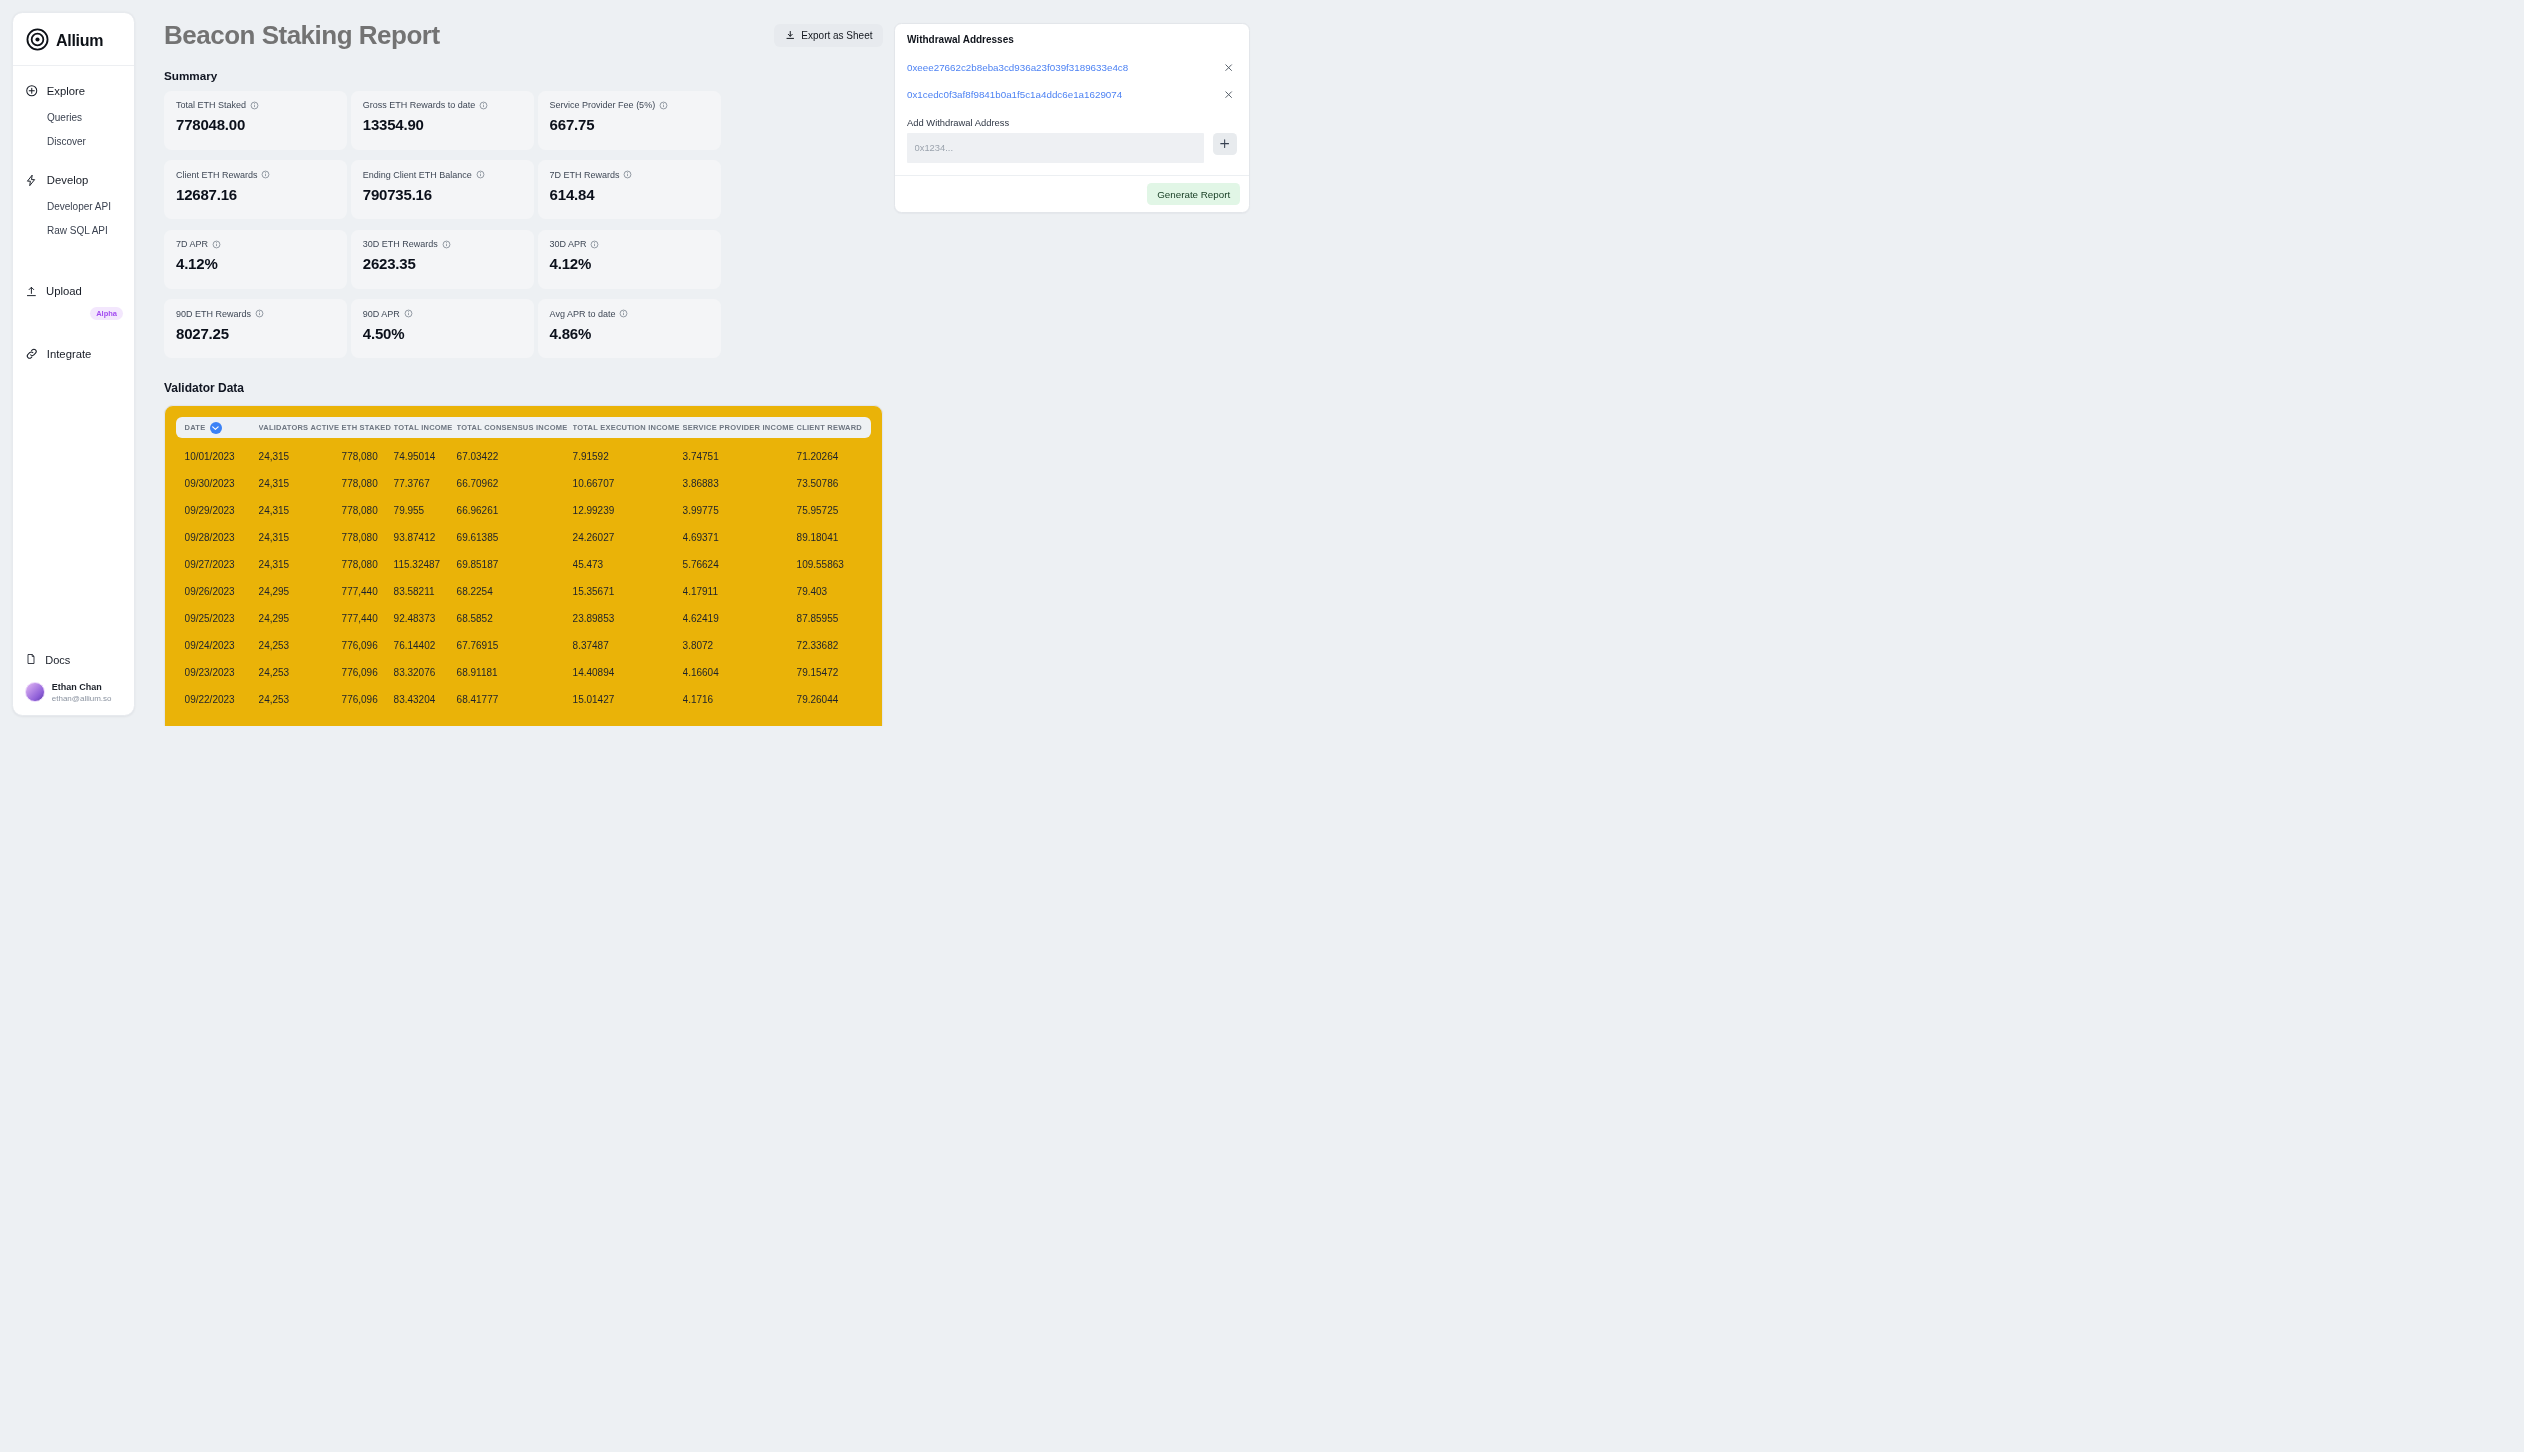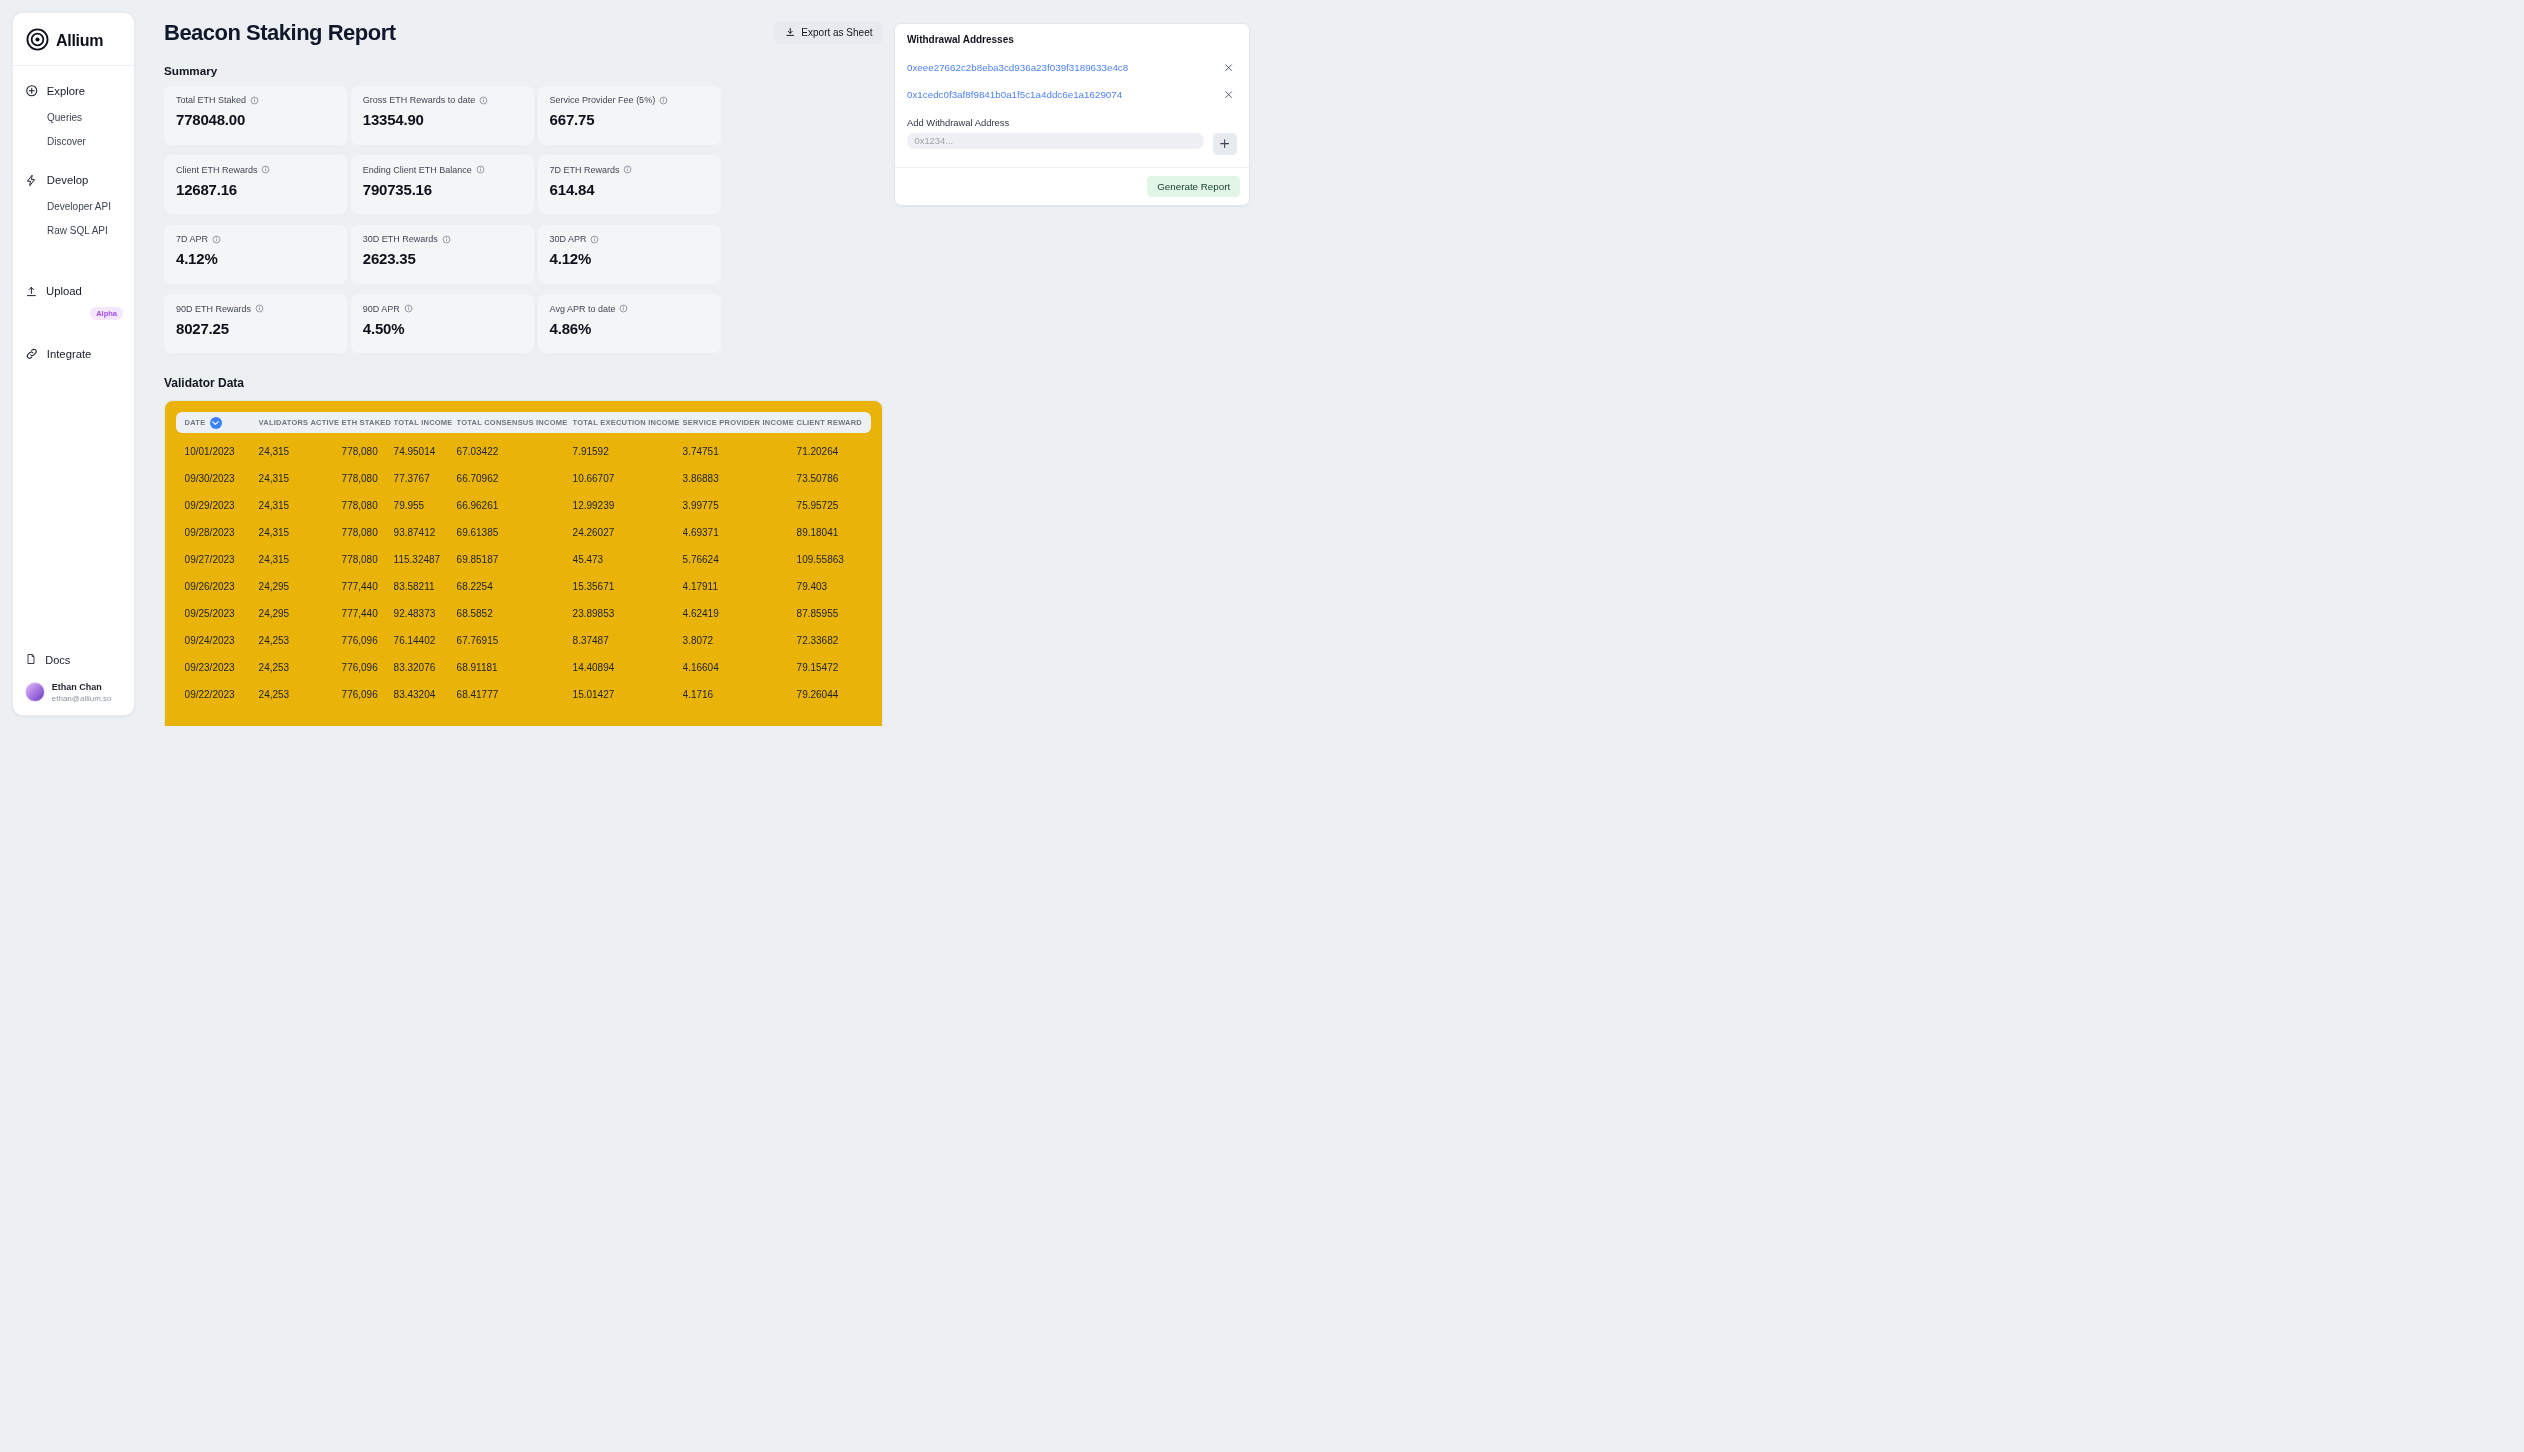--- a/index.html
+++ b/index.html
@@ -29,21 +29,21 @@
   .badge-alpha { background: #f3e7fd; color: #a34df0; font-size: 7.5px; font-weight: 600; padding: 2.3px 6px; border-radius: 751px; margin-top: 44px; }
   .sb-bottom { padding: 0 12px 9px; }
   .docs-row { display: flex; align-items: center; gap: 8.3px; padding: 7.5px 0; font-size: 11px; font-weight: 500; color: #171c26; cursor: pointer; }
   .user-row { display: flex; align-items: center; gap: 6.8px; padding: 7.5px 0 3px; cursor: pointer; }
   .avatar { width: 20px; height: 20px; border-radius: 50%; background: linear-gradient(135deg, #e3b8f5, #8e5fd8 70%, #5b3aa6); border: 1.5px solid #ecd9fb; flex: 0 0 auto; }
   .user-name { font-size: 9px; font-weight: 600; color: #1b2029; }
   .user-email { font-size: 8px; color: #8b93a0; margin-top: 1.5px; }
   
   .main { position: absolute; left: 164px; top: 0; width: 719px; }
   .main-header { margin-top: 19.5px; display: flex; align-items: center; justify-content: space-between; }
-  .page-title { font-size: 22px; font-weight: 600; letter-spacing: -0.5px; color: #0f172a; }
+  .page-title { font-size: 26px; font-weight: 600; letter-spacing: -0.5px; color: #737373; }
   .export-btn { display: inline-flex; align-items: center; gap: 6px; background: #e7eaee; border: none; border-radius: 6px; padding: 6px 10.5px; font-size: 10px; font-weight: 500; color: #14181f; font-family: inherit; cursor: pointer; }
   .section-title { margin-top: 18px; font-size: 11.7px; font-weight: 600; color: #101521; }
   
   .summary-grid { margin-top: 9px; display: grid; grid-template-columns: repeat(3, 183px); gap: 10.5px 3.8px; }
   .stat-card { background: #f4f5f7; border-radius: 7.5px; padding: 9.8px 12px; height: 59px; }
   .stat-label-row { display: flex; align-items: center; gap: 3.8px; }
   .stat-label { font-size: 9px; color: #3f4856; }
   .info-ic { display: inline-flex; }
   .stat-value { margin-top: 6px; font-size: 15px; font-weight: 700; letter-spacing: -0.2px; color: #0b101b; }
   
@@ -57,21 +57,21 @@
   .trow { height: 27px; font-size: 10px; color: #1d222c; }
   .td { overflow: hidden; }
   
   .wd-card { position: absolute; left: 894px; top: 22.6px; width: 356px; background: #fff; border: 0.8px solid #e3e6ea; border-radius: 7.5px; box-shadow: 0 0.8px 1.5px rgba(16,24,40,.04); }
   .wd-title { padding: 10.5px 12px 9px; font-size: 10px; font-weight: 600; color: #10141c; }
   .addr-row { display: flex; align-items: center; justify-content: space-between; padding: 5.3px 12px; }
   .addr-link { font-size: 9.8px; color: #4d82f3; text-decoration: none; }
   .icon-btn { background: none; border: none; display: inline-flex; align-items: center; justify-content: center; width: 16.5px; height: 16.5px; cursor: pointer; }
   .add-label { margin: 9px 12px 4.5px; font-size: 9.4px; color: #2f3745; }
   .add-row { display: flex; gap: 9px; margin: 0 12px; }
-  .addr-input { flex: 1; height: 16px; background: #eef0f3; border: none; border-radius: 7px; padding: 0 7.5px; font-size: 9.4px; font-family: inherit; color: #1d222c; }
+  .addr-input { flex: 1; height: 30px; background: #eef0f3; border: none; border-radius: 1px; padding: 0 7.5px; font-size: 9.4px; font-family: inherit; color: #1d222c; }
   .addr-input::placeholder { color: #9ba3ad; }
   .plus-btn { width: 24px; height: 22.6px; background: #e8ebee; border: none; border-radius: 4.5px; display: inline-flex; align-items: center; justify-content: center; cursor: pointer; }
   .wd-footer { border-top: 0.8px solid #eceff2; margin-top: 12px; padding: 7.5px 9px; display: flex; justify-content: flex-end; }
   .generate-btn { background: #e1f6e6; color: #153c22; border: none; border-radius: 4.5px; padding: 5.3px 9.8px; font-size: 9.8px; font-weight: 500; font-family: inherit; cursor: pointer; }
 </style>
 </head>
 <body>
 
 <aside class="sidebar">
   <div class="brand-row">

